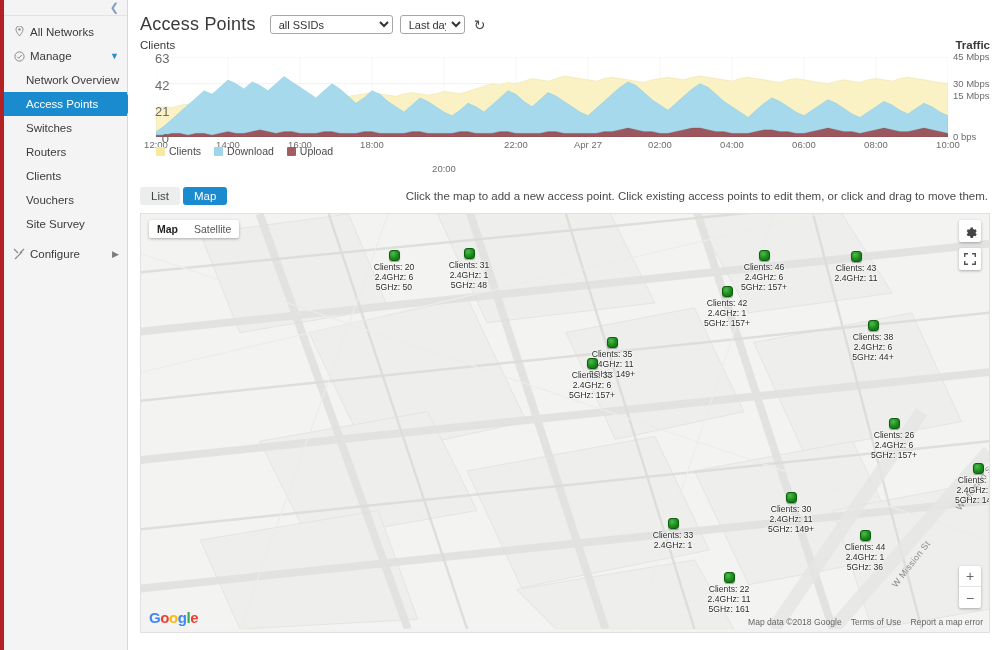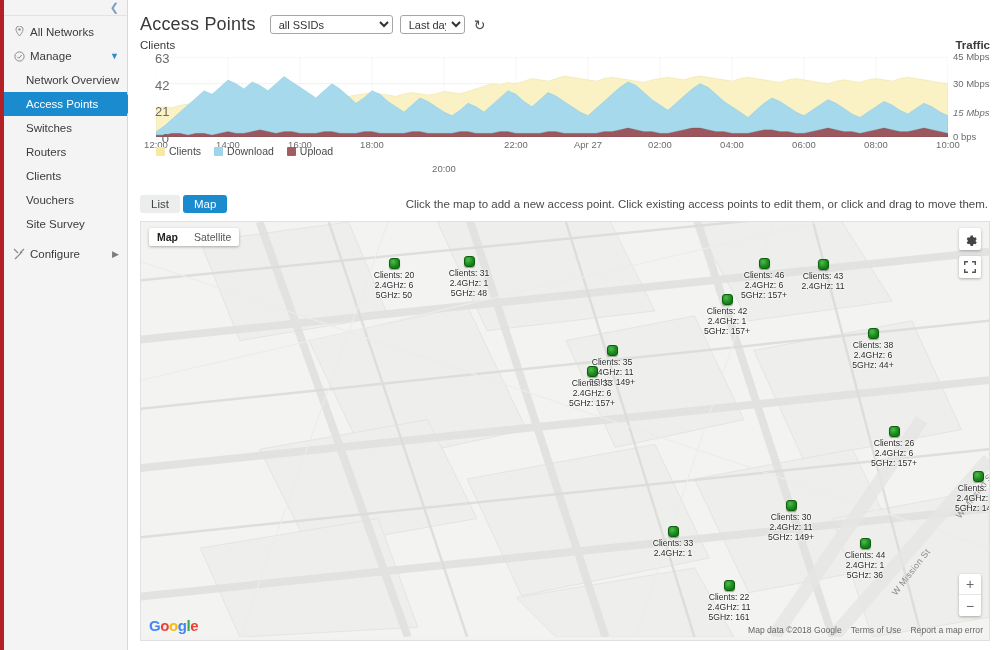--- a/index.html
+++ b/index.html
@@ -85,21 +85,21 @@
   .xtick {
     position:absolute; top:82px; font-size:9.5px; color:#6b6b6b;
     transform:translateX(-50%); white-space:nowrap;
   }
   .legend { position:absolute; top:104px; left:16px; display:flex; gap:13px; align-items:center; }
   .legend .item { display:flex; align-items:center; gap:4px; font-size:10.5px; color:#4a4a4a; }
   .swatch { width:9px; height:9px; display:inline-block; border-radius:1px; }
   .totals { position:absolute; top:104px; right:42px; font-size:10.5px; color:#4a4a4a; white-space:nowrap;}
 
   
-  .tabbar { display:flex; align-items:center; margin:24px 12px 0 12px; }
+  .tabbar { display:flex; align-items:center; margin:16px 12px 0 12px; }
   .tab {
     padding:3px 11px; font-size:11.5px; color:#444; cursor:pointer;
     border-radius:3px; background:#eceded; margin-right:3px;
   }
   .tab.active { background:#1b8bd0; color:#fff; }
   .hint { margin-left:auto; font-size:11.5px; color:#4a4a4a;text-align:center; }
 
   
   .map {
     position:relative; margin:8px 10px 0 12px; height:420px;
@@ -263,21 +263,21 @@
             <path d="M0,80 L0.00,78.22 L1.01,78.22 L2.02,76.44 L3.03,76.44 L4.04,78.22 L5.05,76.44 L6.06,76.44 L7.07,78.22 L8.08,76.44 L9.09,74.67 L10.10,76.44 L11.11,76.44 L12.12,74.67 L13.13,72.89 L14.14,74.67 L15.15,76.44 L16.16,74.67 L17.17,74.67 L18.18,76.44 L19.19,76.44 L20.20,76.44 L21.21,74.67 L22.22,74.67 L23.23,76.44 L24.24,76.44 L25.25,76.44 L26.26,74.67 L27.27,74.67 L28.28,76.44 L29.29,76.44 L30.30,76.44 L31.31,76.44 L32.32,74.67 L33.33,74.67 L34.34,76.44 L35.35,76.44 L36.36,76.44 L37.37,76.44 L38.38,74.67 L39.39,74.67 L40.40,76.44 L41.41,76.44 L42.42,76.44 L43.43,74.67 L44.44,74.67 L45.45,76.44 L46.46,76.44 L47.47,76.44 L48.48,76.44 L49.49,74.67 L50.51,74.67 L51.52,76.44 L52.53,76.44 L53.54,76.44 L54.55,76.44 L55.56,76.44 L56.57,74.67 L57.58,74.67 L58.59,72.89 L59.60,71.11 L60.61,72.89 L61.62,74.67 L62.63,74.67 L63.64,76.44 L64.65,76.44 L65.66,74.67 L66.67,72.89 L67.68,71.11 L68.69,71.11 L69.70,72.89 L70.71,74.67 L71.72,74.67 L72.73,76.44 L73.74,76.44 L74.75,76.44 L75.76,74.67 L76.77,72.89 L77.78,72.89 L78.79,74.67 L79.80,74.67 L80.81,76.44 L81.82,76.44 L82.83,74.67 L83.84,72.89 L84.85,71.11 L85.86,72.89 L86.87,74.67 L87.88,74.67 L88.89,76.44 L89.90,74.67 L90.91,72.89 L91.92,71.11 L92.93,72.89 L93.94,74.67 L94.95,74.67 L95.96,72.89 L96.97,71.11 L97.98,72.89 L98.99,74.67 L100.00,76.44 L100,80 Z" fill="#9a575d" stroke="#7e454a" stroke-width="0.4" vector-effect="non-scaling-stroke"></path>
           </svg>
         <div id="yticks">
             <div class="ytick" style="top: 74px;">0</div>
             <div class="ytick" style="top: 47.3333px;">21</div>
             <div class="ytick" style="top: 20.6667px;">42</div>
             <div class="ytick" style="top: -6px;">63</div>
           </div>
         <div id="y2ticks">
             <div class="ytick-r" style="top: 74px;">0 bps</div>
-            <div class="ytick-r" style="top: 50px; font-style: italic;">15 Mbps</div>
+            <div class="ytick-r" style="top: 33px;">15 Mbps</div>
             <div class="ytick-r" style="top: 20.6667px;">30 Mbps</div>
             <div class="ytick-r" style="top: -6px;">45 Mbps</div>
           </div>
         <div id="xticks">
             <div class="xtick" style="left: 0%;">12:00</div>
             <div class="xtick" style="left: 9.09091%;">14:00</div>
             <div class="xtick" style="left: 18.1818%;">16:00</div>
             <div class="xtick" style="left: 27.2727%;">18:00</div>
             <div class="xtick" style="left: 36.3636%; margin-top: 24px;">20:00</div>
             <div class="xtick" style="left: 45.4545%;">22:00</div>
@@ -398,21 +398,21 @@
             </div>
           </div>
           <div class="ap center" style="left: 593px; top: 36px; width: 60px;">
             <div class="dot"></div>
             <div class="lbl">
               <div>Clients: 46</div>
               <div>2.4GHz: 6</div>
               <div>5GHz: 157+</div>
             </div>
           </div>
-          <div class="ap center" style="left: 652px; top: 37px; width: 60px;">
+          <div class="ap center" style="left: 685px; top: 37px; width: 60px;">
             <div class="dot"></div>
             <div class="lbl">
               <div>Clients: 43</div>
               <div>2.4GHz: 11</div>
             </div>
           </div>
           <div class="ap center" style="left: 556px; top: 72px; width: 60px;">
             <div class="dot"></div>
             <div class="lbl">
               <div>Clients: 42</div>

